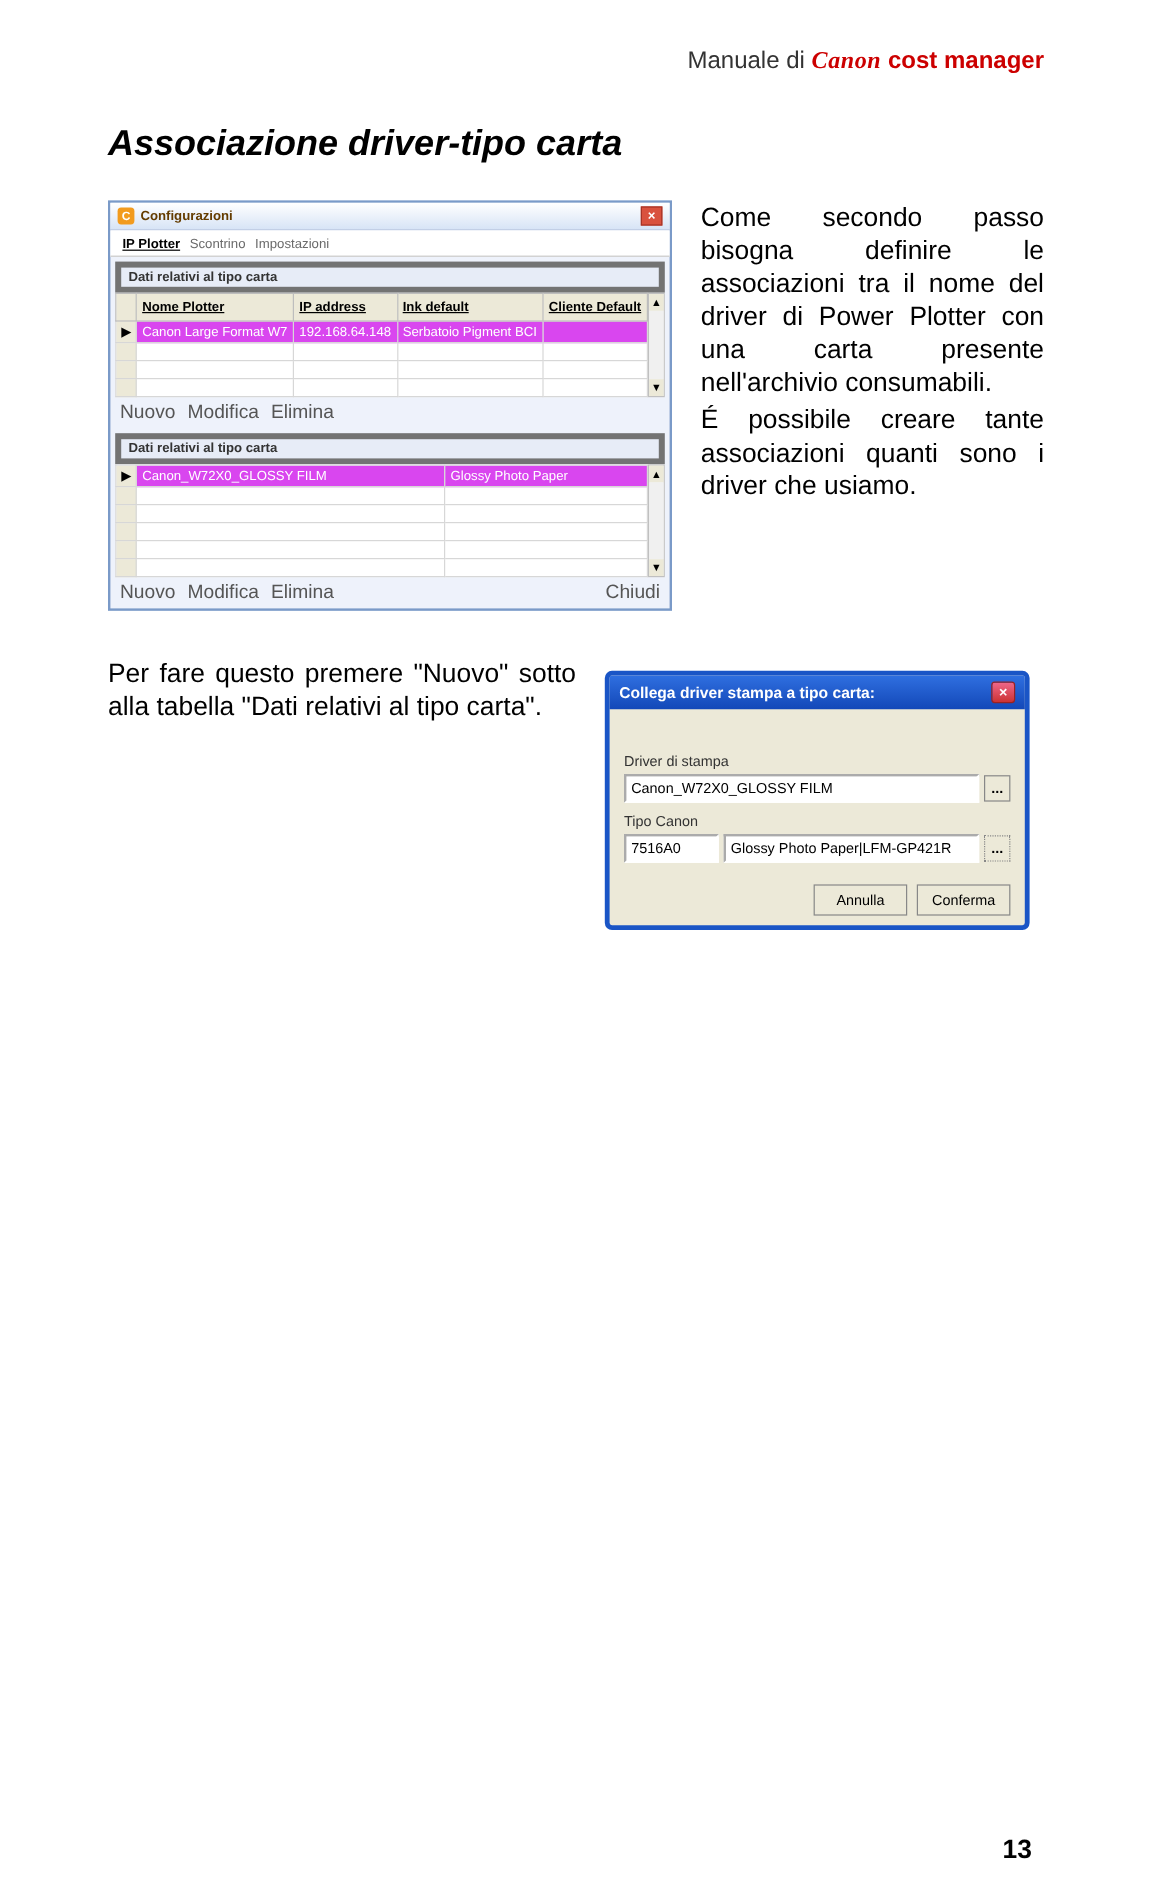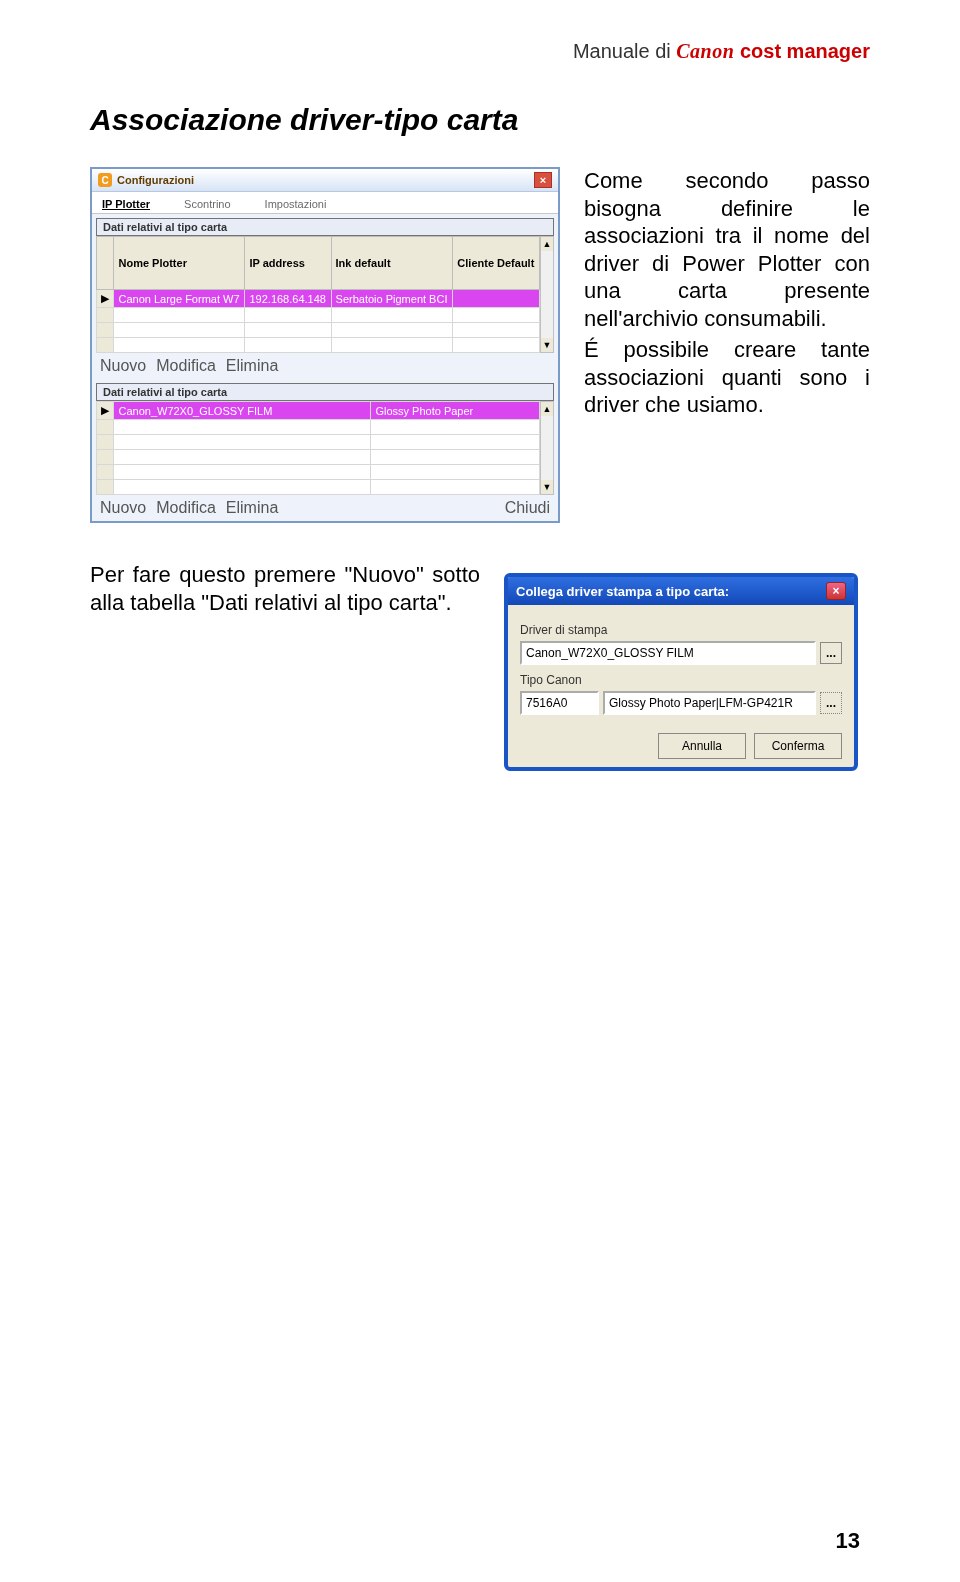--- a/index.html
+++ b/index.html
@@ -74,38 +74,38 @@
     width: 14px; height: 14px; background:#f29b1e; border-radius:3px;
     display:inline-flex;align-items:center;justify-content:center;font-size:10px;color:#fff;font-weight:bold;
   }
   .win .titlebar .close {
     width: 18px; height: 16px; background:#d9513e; color:#fff;
     display:inline-flex;align-items:center;justify-content:center;
     font-weight:bold; font-size:11px; border:1px solid #a63326; cursor:pointer;
   }
   .tabstrip {
     background:#fff; border-bottom:1px solid #c8c8c8; padding: 3px 6px 0 6px;
-    display:flex; gap:26px; font-size:11px;
+    display:flex; gap:0; font-size:11px;
   }
   .tabstrip .tab { color:#6a6a6a; padding:3px 4px; cursor:pointer;}
   .tabstrip .tab.active { font-weight:bold; text-decoration:underline; color:#000;}
   .grid-section-label {
-    background:#e7ecf7; border:1px solid #737373; padding:2px 6px; font-weight:bold;
+    background:#e7ecf7; border:5px solid #737373; padding:2px 6px; font-weight:bold;
     color:#333; margin:4px 4px 0 4px;
   }
   table.grid {
     width: calc(100% - 8px);
     margin: 0 4px;
     border-collapse: collapse;
     background:#fff;
     font-size:11px;
   }
   table.grid th {
-    background:#ece9d8; border:1px solid #bdbdbd; padding:20px 4px;
-    text-align:left; font-weight:bold; font-size:11px;
+    background:#ece9d8; border:1px solid #bdbdbd; padding:5px 4px;
+    text-align:left; font-weight:bold; font-size:11px;text-decoration:underline;
   }
   table.grid th.small { width:14px; }
   table.grid td {
     border:1px solid #d7d7d7; padding:2px 4px; height:15px;
   }
   table.grid td.rowhead {
     background:#ece9d8; width:14px; text-align:center;
   }
   table.grid tr.selected td { background:#d946ef; color:#fff; }
   table.grid tr.selected td.rowhead { background:#ece9d8; color:#000; }
@@ -137,37 +137,37 @@
     color:#fff; font-weight:bold; font-size:13px;
     padding:5px 8px;
     display:flex; justify-content:space-between; align-items:center;
     border-top-left-radius:2px; border-top-right-radius:2px;
   }
   .dlg .dlg-title .dclose {
     width:20px;height:18px;background:linear-gradient(#e68,#c33);
     border:1px solid #922; display:inline-flex;align-items:center;justify-content:center;
     font-weight:bold;font-size:12px; cursor:pointer; border-radius:3px;
   }
-  .dlg .dlg-body { padding:10px 12px 8px 12px; }
+  .dlg .dlg-body { padding:10px 12px 8px 12px;margin-top:18px; }
   .dlg label { display:block; color:#333; margin:8px 0 4px 0; font-size:12px;}
   .dlg .field-row { display:flex; gap:4px; align-items:center; }
   .dlg input[type=text] {
     border:2px inset #fff; background:#fff; padding:3px 4px; font-size:12px;
     font-family: Tahoma, sans-serif;
   }
   .dlg .btn-dots {
     width:22px; height:22px; border:1px solid #888; background:#ece9d8;
     display:inline-flex;align-items:center;justify-content:center; cursor:pointer; font-weight:bold;
   }
   .dlg .btn-dots.dotted { border-style:dotted; }
   .dlg .dlg-actions {
     display:flex; justify-content:flex-end; gap:8px; margin-top:18px;
   }
   .dlg .dlg-actions button {
-    width:88px; height:26px; border:1px solid #888; background:#ece9d8;
+    width:78px; height:26px; border:1px solid #888; background:#ece9d8;
     font-size:12px; cursor:pointer;
   }
   .page-num {
     position:absolute; bottom:28px; right:100px; font-size:22px;font-weight:bold;
   }
   .row3 { display:flex; gap:24px; align-items:flex-start; margin-top:28px; }
   .row3 .text-col { flex: 0 0 390px; }
 </style>
 </head>
 <body>

